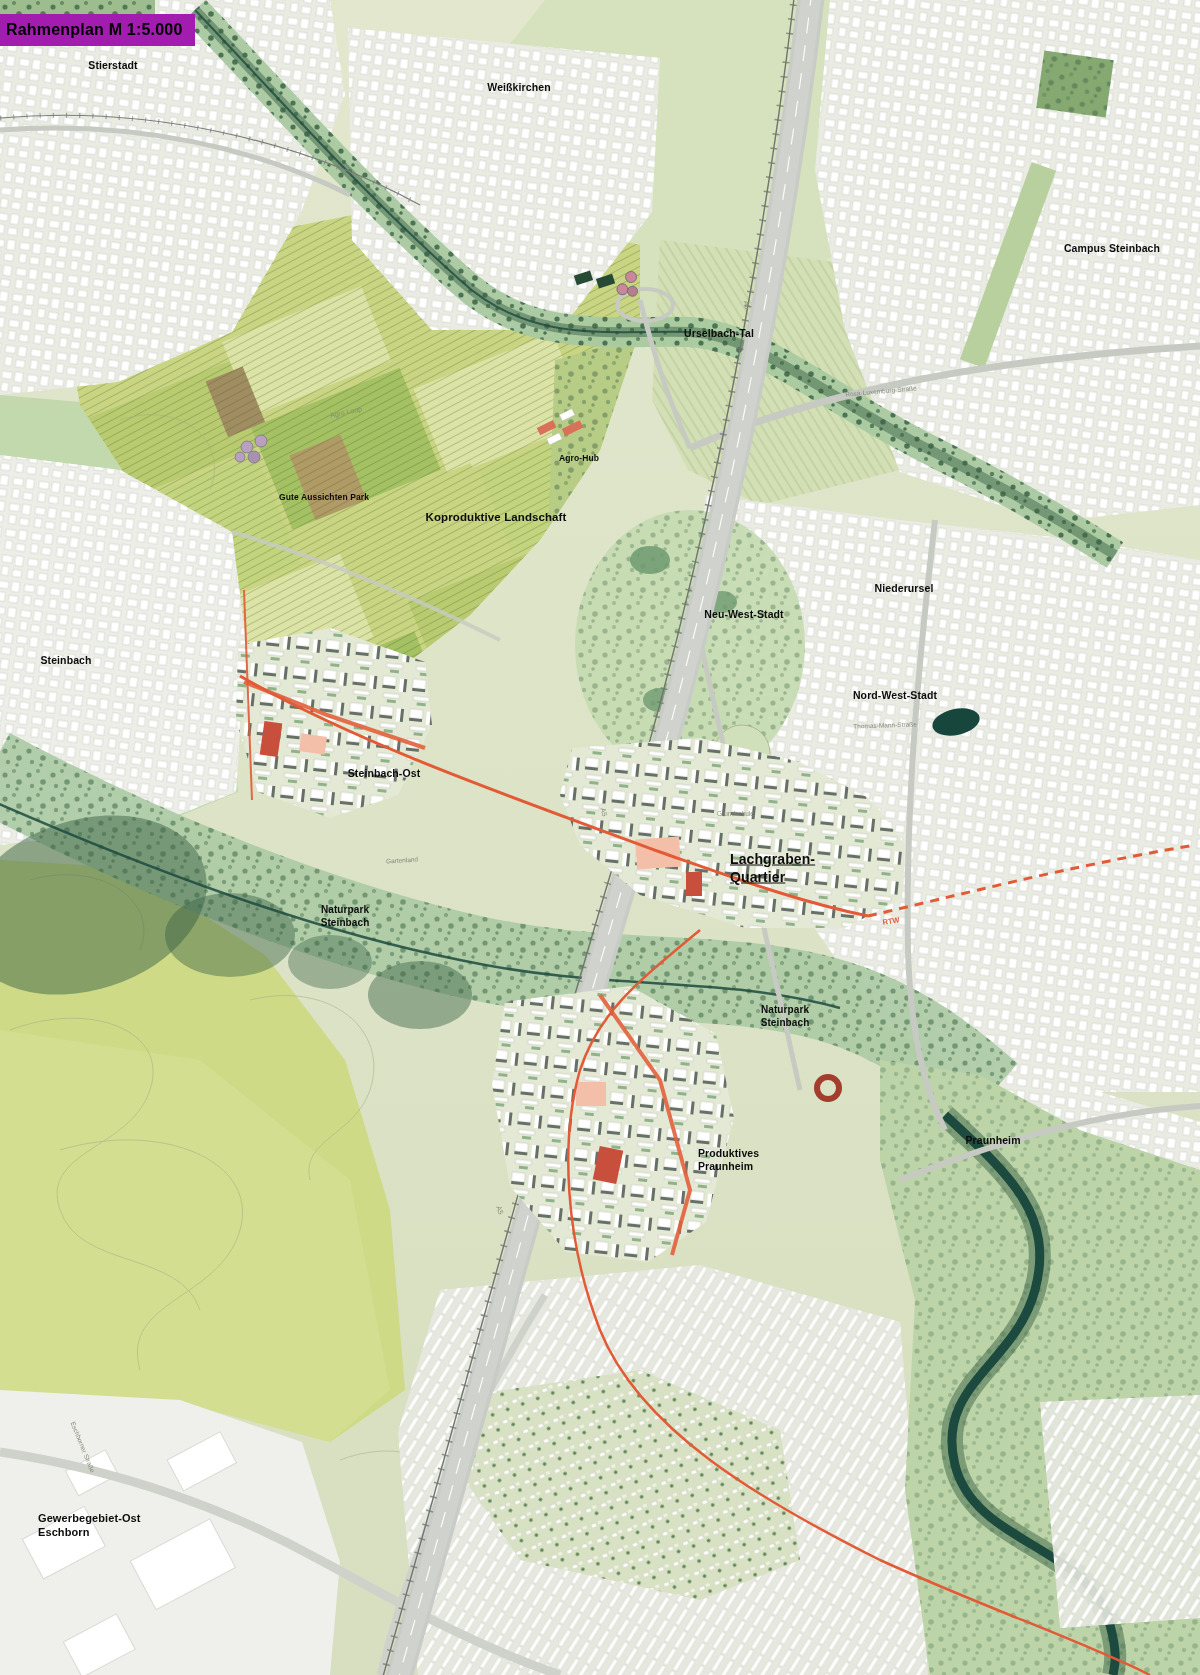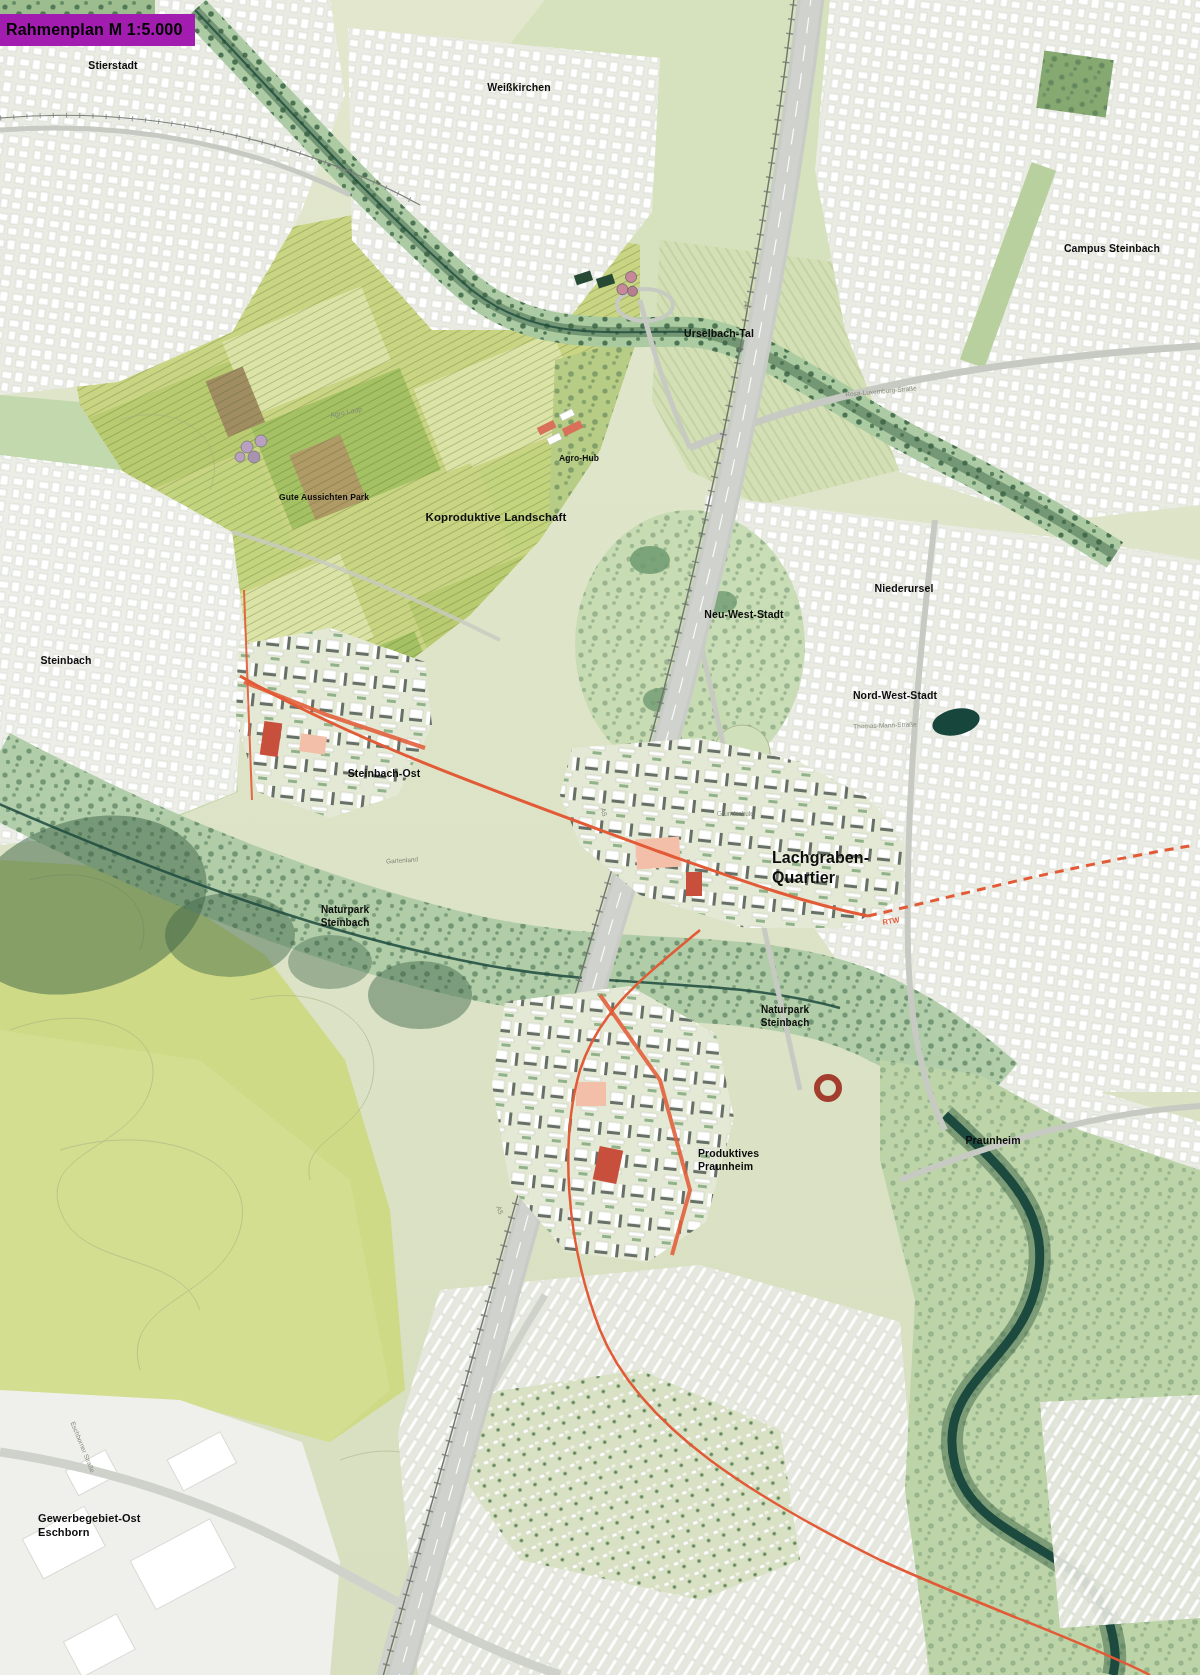--- a/index.html
+++ b/index.html
@@ -308,21 +308,21 @@
       <div class="place-label center" style="left: 1112px; top: 249px; font-size: 10.5px;">Campus Steinbach</div>
       <div class="place-label center" style="left: 719px; top: 334px; font-size: 10.5px;">Urselbach-Tal</div>
       <div class="place-label center" style="left: 579px; top: 446px; font-size: 8.5px; margin-top: 12px;">Agro-Hub</div>
       <div class="place-label center" style="left: 324px; top: 497px; font-size: 8.5px;">Gute Aussichten Park</div>
       <div class="place-label center" style="left: 496px; top: 517px; font-size: 11.5px;">Koproduktive Landschaft</div>
       <div class="place-label center" style="left: 904px; top: 589px; font-size: 10.5px;">Niederursel</div>
       <div class="place-label center" style="left: 744px; top: 615px; font-size: 10.5px;">Neu-West-Stadt</div>
       <div class="place-label center" style="left: 66px; top: 661px; font-size: 10.5px;">Steinbach</div>
       <div class="place-label center" style="left: 895px; top: 696px; font-size: 10.5px; text-align: center;">Nord-West-Stadt</div>
       <div class="place-label center" style="left: 336px; top: 774px; font-size: 10.5px; margin-left: 48px;">Steinbach-Ost</div>
-      <div class="place-label left" style="left: 772px; top: 868px; font-size: 16px;">Lachgraben-
+      <div class="place-label left" style="left: 730px; top: 868px; font-size: 14px; text-decoration: underline;">Lachgraben-
 Quartier</div>
       <div class="place-label center" style="left: 345px; top: 916px; font-size: 10px;">Naturpark
 Steinbach</div>
       <div class="place-label center" style="left: 785px; top: 1016px; font-size: 10px;">Naturpark
 Steinbach</div>
       <div class="place-label center" style="left: 993px; top: 1141px; font-size: 10.5px;">Praunheim</div>
       <div class="place-label left" style="left: 698px; top: 1160px; font-size: 10.5px;">Produktives
 Praunheim</div>
       <div class="place-label left" style="left: 38px; top: 1526px; font-size: 11px;">Gewerbegebiet-Ost
 Eschborn</div>

